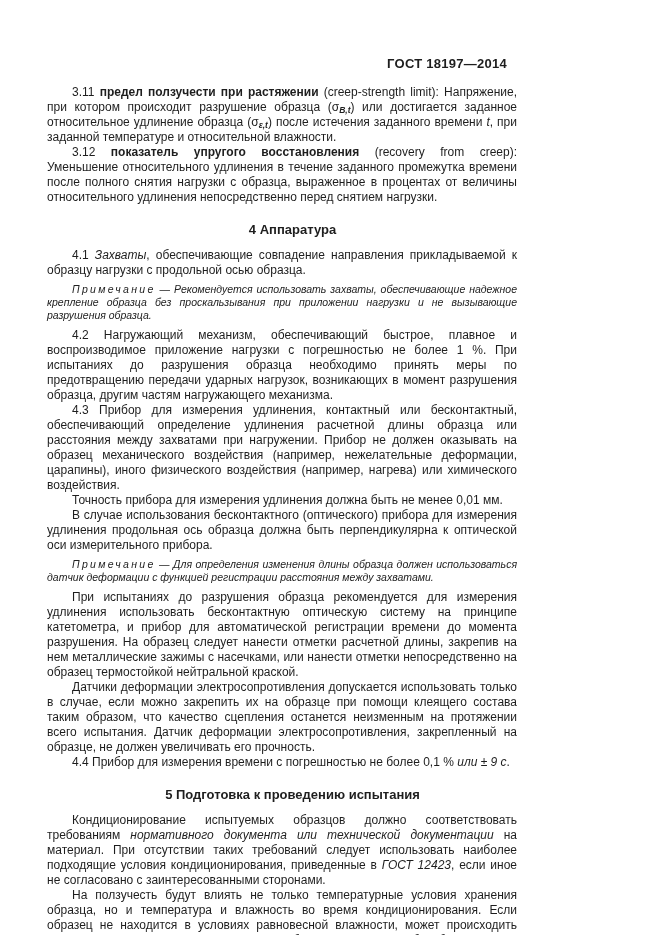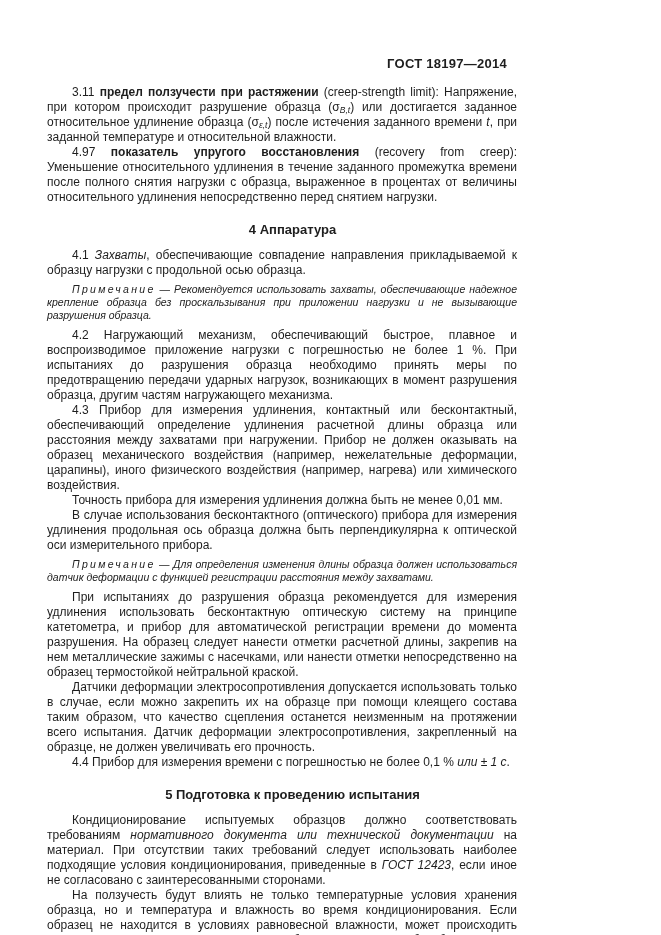--- a/index.html
+++ b/index.html
@@ -60,33 +60,34 @@
     font-size: 12.5px;
     line-height: 15px;
     font-weight: bold;
     margin: 13px 0 10px 21px;
     text-indent: 0;
   }
   sub.sub {
     font-size: 8.5px;
     line-height: 0;
     vertical-align: -2px;
+    font-weight: bold;
   }
   i { font-style: italic; }
 </style>
 </head>
 <body>
 
 <div class="page">
 
   <div class="doc-header">ГОСТ 18197—2014</div>
 
   <p class="body-p"><span>3.11 </span><b>предел ползучести при растяжении</b><span> (creep-strength limit): Напряжение, при котором происходит разрушение образца (σ</span><sub class="sub"><i>B,t</i></sub><span>) или достигается заданное относительное удлинение образца (σ</span><sub class="sub"><i>ε,t</i></sub><span>) после истечения заданного времени </span><i>t</i><span>, при заданной температуре и относительной влажности.</span></p>
 
-  <p class="body-p"><span>4.97 </span><b>показатель упругого восстановления</b><span> (recovery from creep): Уменьшение относительного удлинения в течение заданного промежутка времени после полного снятия нагрузки с образца, выраженное в процентах от величины относительного удлинения непосредственно перед снятием нагрузки.</span></p>
+  <p class="body-p"><span>3.12 </span><b>показатель упругого восстановления</b><span> (recovery from creep): Уменьшение относительного удлинения в течение заданного промежутка времени после полного снятия нагрузки с образца, выраженное в процентах от величины относительного удлинения непосредственно перед снятием нагрузки.</span></p>
 
   <h2 class="sec-heading">4 Аппаратура</h2>
 
   <p class="body-p"><span>4.1 </span><i>Захваты</i><span>, обеспечивающие совпадение направления прикладываемой к образцу нагрузки с продольной осью образца.</span></p>
 
   <p class="note"><span class="note-label">Примечание</span><span> — </span><span>Рекомендуется использовать захваты, обеспечивающие надежное крепление образца без проскальзывания при приложении нагрузки и не вызывающие разрушения образца.</span></p>
 
   <p class="body-p">4.2 Нагружающий механизм, обеспечивающий быстрое, плавное и воспроизводимое приложение нагрузки с погрешностью не более 1 %. При испытаниях до разрушения образца необходимо принять меры по предотвращению передачи ударных нагрузок, возникающих в момент разрушения образца, другим частям нагружающего механизма.</p>
 
   <p class="body-p">4.3 Прибор для измерения удлинения, контактный или бесконтактный, обеспечивающий определение удлинения расчетной длины образца или расстояния между захватами при нагружении. Прибор не должен оказывать на образец механического воздействия (например, нежелательные деформации, царапины), иного физического воздействия (например, нагрева) или химического воздействия.</p>
@@ -94,21 +95,21 @@
   <p class="body-p">Точность прибора для измерения удлинения должна быть не менее 0,01 мм.</p>
 
   <p class="body-p">В случае использования бесконтактного (оптического) прибора для измерения удлинения продольная ось образца должна быть перпендикулярна к оптической оси измерительного прибора.</p>
 
   <p class="note"><span class="note-label">Примечание</span><span> — </span><span>Для определения изменения длины образца должен использоваться датчик деформации с функцией регистрации расстояния между захватами.</span></p>
 
   <p class="body-p">При испытаниях до разрушения образца рекомендуется для измерения удлинения использовать бесконтактную оптическую систему на принципе катетометра, и прибор для автоматической регистрации времени до момента разрушения. На образец следует нанести отметки расчетной длины, закрепив на нем металлические зажимы с насечками, или нанести отметки непосредственно на образец термостойкой нейтральной краской.</p>
 
   <p class="body-p">Датчики деформации электросопротивления допускается использовать только в случае, если можно закрепить их на образце при помощи клеящего состава таким образом, что качество сцепления останется неизменным на протяжении всего испытания. Датчик деформации электросопротивления, закрепленный на образце, не должен увеличивать его прочность.</p>
 
-  <p class="body-p"><span>4.4 Прибор для измерения времени с погрешностью не более 0,1 % </span><i>или ± 1 с</i><span>.</span></p>
+  <p class="body-p"><span>4.4 Прибор для измерения времени с погрешностью не более 0,1 % </span><i>или ± 9 с</i><span>.</span></p>
 
 
   <h2 class="sec-heading">5 Подготовка к проведению испытания</h2>
 
 
   <p class="body-p"><span>Кондиционирование испытуемых образцов должно соответствовать требованиям </span><i>нормативного документа или технической документации</i><span> на материал. При отсутствии таких требований следует использовать наиболее подходящие условия кондиционирования, приведенные в </span><i>ГОСТ 12423</i><span>, если иное не согласовано с заинтересованными сторонами.</span></p>
 
   <p class="body-p"><span>На ползучесть будут влиять не только температурные условия хранения образца, но и температура и влажность во время кондиционирования. Если образец не находится в условиях равновесной влажности, может происходить дополнительное удлинение очень сухого образца вследствие абсорбции воды во время проведения испытания и сжатие очень влажного образца вследствие десорбции воды. Время кондиционирования рекомендуется установить ≥ </span><i>t</i><sub class="sub">90</sub><span> (см. </span><i>ГОСТ 4650</i><span>).</span></p>
 
   <p class="body-p">Испытания проводят при тех же условиях окружающей среды, при которых проводилось кондиционирование образца, если не установлено иное, например, когда требуется провести испытания при повышенной или пониженной температуре. Во время проведения испытания изменение температуры не должно превышать ± 2 °С.</p>

